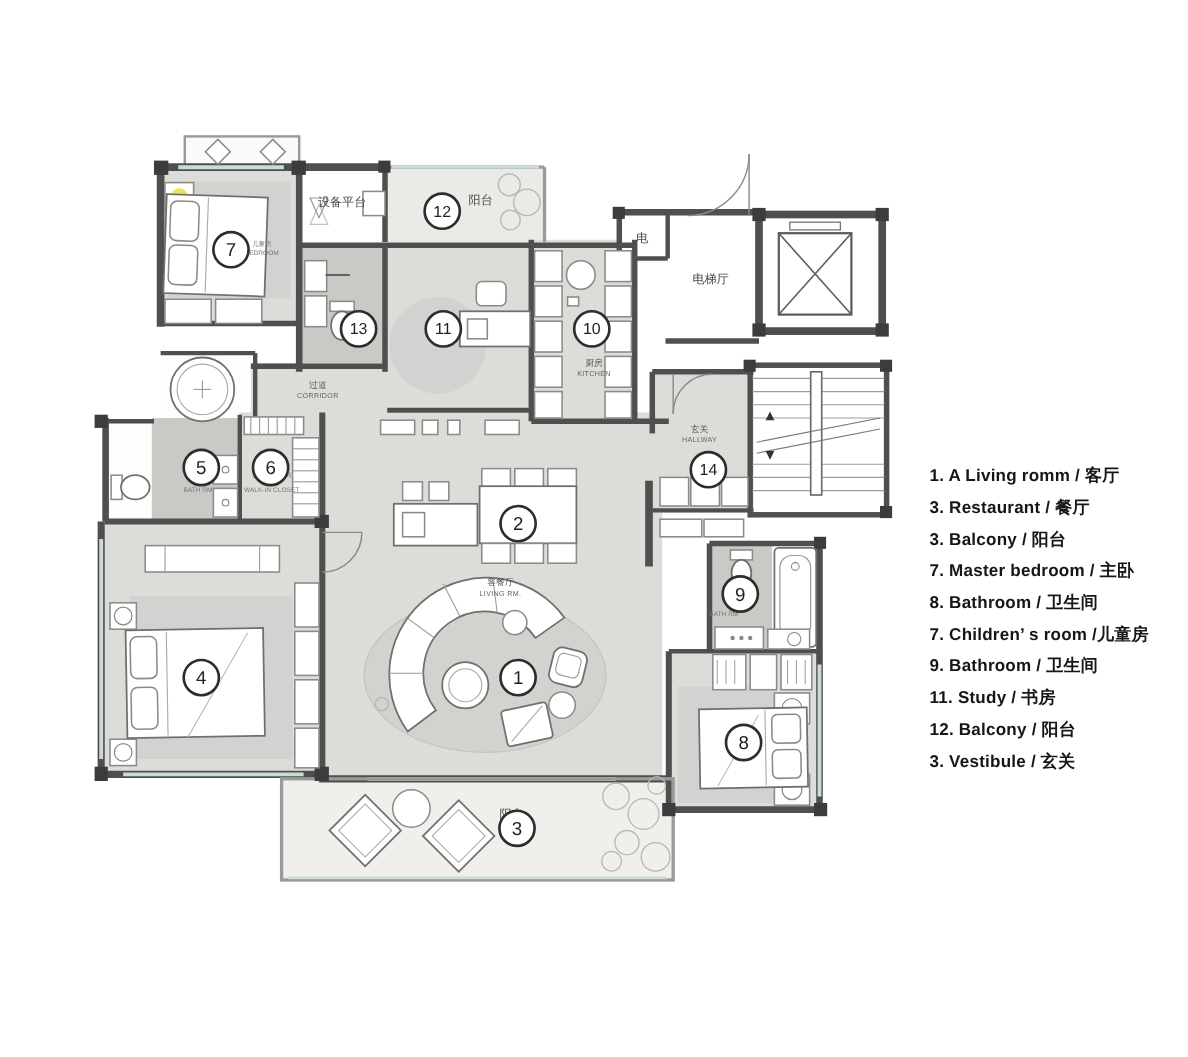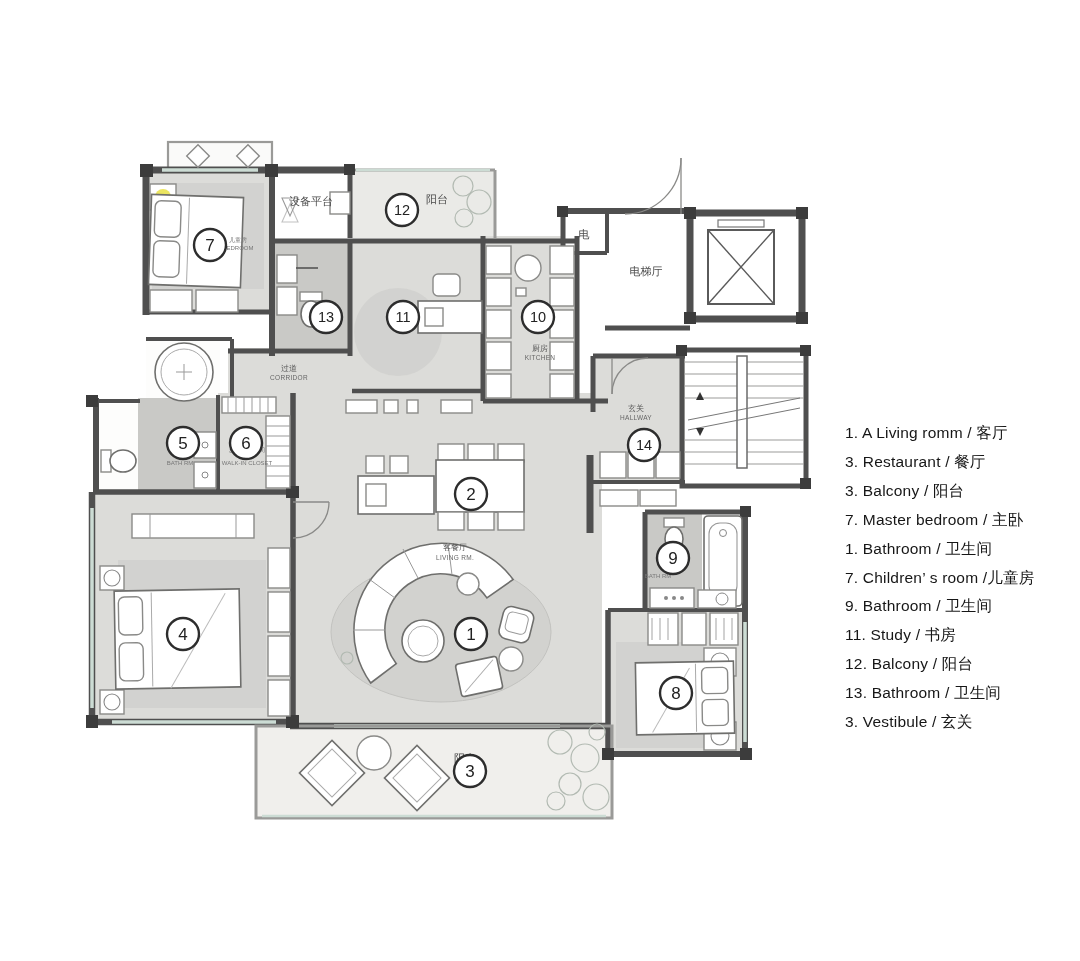--- a/index.html
+++ b/index.html
@@ -1,25 +1,25 @@
 <!DOCTYPE html>
 <html><head>
 <meta charset="utf-8">
 <style>
   html,body{margin:0;padding:0;}
   body{
     width:1080px;height:961px;position:relative;background:#ffffff;
     font-family:"Liberation Sans", sans-serif;overflow:hidden;
   }
-  .plan-wrap{position:absolute;left:80px;top:130px;width:740px;height:700px;}
+  .plan-wrap{position:absolute;left:80px;top:112px;width:740px;height:700px;}
   .legend{
     position:absolute;left:845px;top:419px;margin:0;padding:0;list-style:none;
     font-size:15.5px;line-height:28.9px;color:#161616;letter-spacing:0.2px;
   }
-  .legend li{white-space:nowrap;}
+  .legend li{white-space:nowrap;font-weight:bold;}
   
   svg text{font-family:"Liberation Sans", sans-serif;fill:#4a4a4a;}
   .lbl-zh{font-size:11px;fill:#4a4a4a;}
   .lbl-zh-sm{font-size:8px;fill:#555;}
   .lbl-en-sm{font-size:6.5px;fill:#666;letter-spacing:.3px;}
   .lbl-tiny{font-size:6px;fill:#777;}
   .marker-circle{fill:#ffffff;stroke:#2d2d2d;stroke-width:2.4px;}
   .marker-num{font-size:17px;fill:#222;}
   .marker-num2{font-size:14.5px;fill:#222;}
   .furn{fill:#ffffff;stroke:#8a8a88;stroke-width:1.4px;}
@@ -489,20 +489,19 @@
         </g>
   </g>
 </svg>
 </div>
 
 <ul class="legend">
   <li>1. A Living romm / 客厅</li>
   <li>3. Restaurant / 餐厅</li>
   <li>3. Balcony / 阳台</li>
   <li>7. Master bedroom / 主卧</li>
-  <li>1. Bathroom / 卫生间</li>
+  <li>8. Bathroom / 卫生间</li>
   <li>7. Children’ s room /儿童房</li>
   <li>9. Bathroom / 卫生间</li>
   <li>11. Study / 书房</li>
   <li>12. Balcony / 阳台</li>
-  <li>13. Bathroom / 卫生间</li>
   <li>3. Vestibule / 玄关</li>
 </ul>
 
 </body></html>

